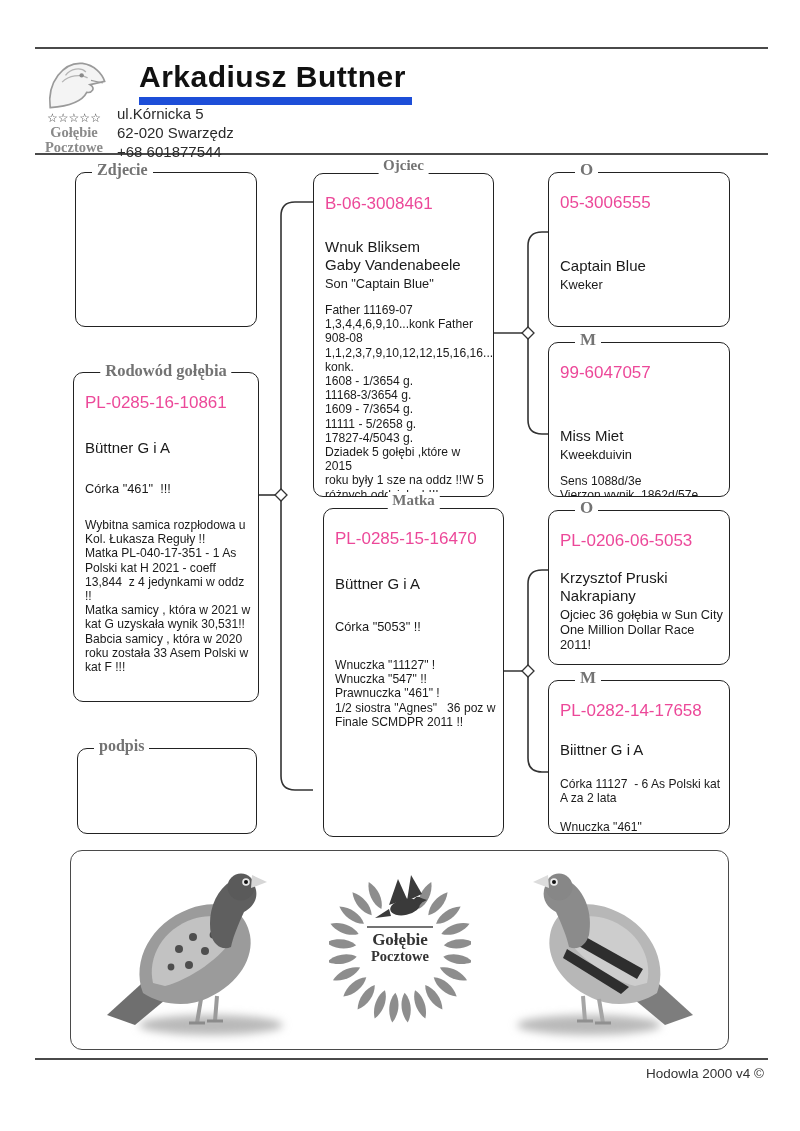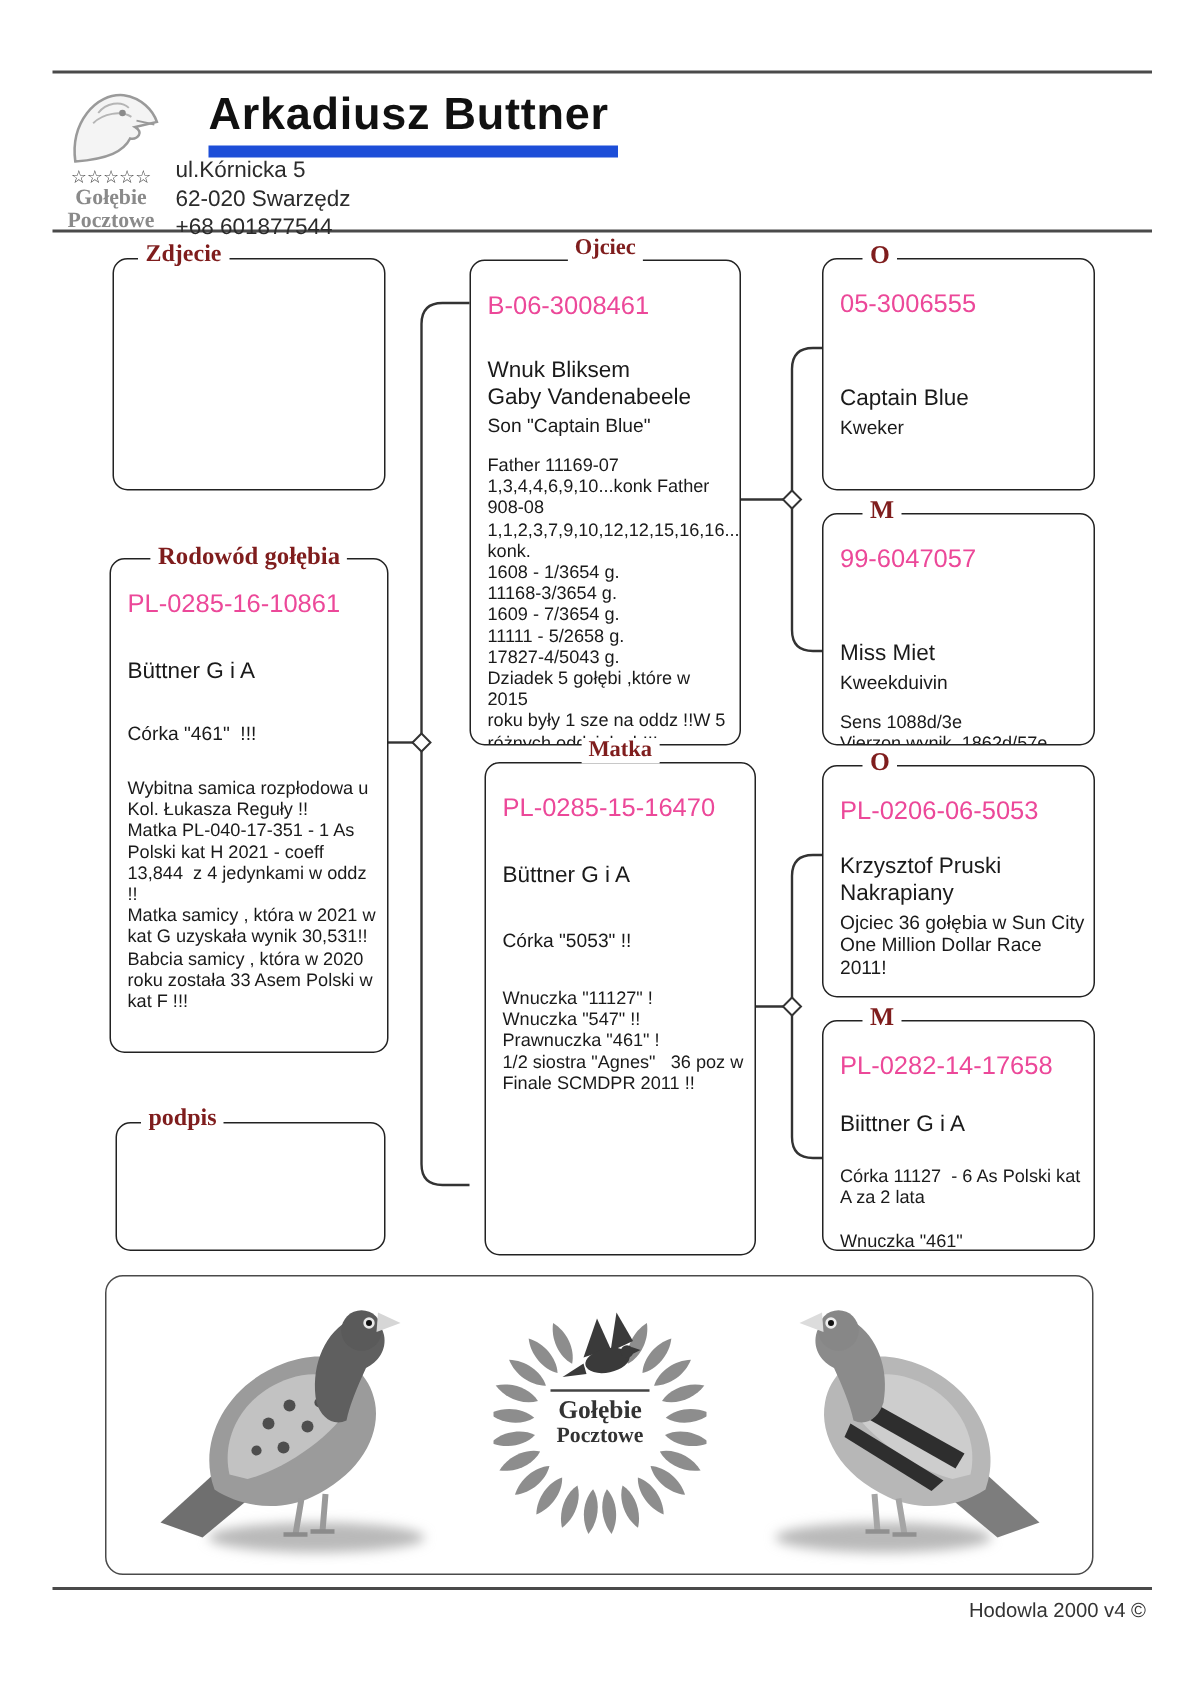--- a/index.html
+++ b/index.html
@@ -11,21 +11,21 @@
   .logo svg{display:block;margin:0 auto;}
   .stars{font-size:12px;letter-spacing:0;color:#444;line-height:13px;}
   .logoname{font-family:"Liberation Serif",serif;font-weight:bold;color:#8a8a8a;
             font-size:14.5px;line-height:15px;}
   .hname{position:absolute;left:116px;top:60px;font-size:30px;font-weight:bold;color:#111;
          border-bottom:8px solid #1d4ed8;padding:0 6px 3px 0;letter-spacing:.5px;margin-left:23px;}
   .haddr{position:absolute;left:117px;top:104px;font-size:15px;color:#2b2b2b;line-height:19px;}
   
   .pbox{position:absolute;border:1.6px solid #222;border-radius:10px;background:#fff;}
   .plabel{position:absolute;background:#fff;padding:0 5px;font-family:"Liberation Serif",serif;
-          font-weight:bold;color:#7f1d1d;white-space:nowrap;}
+          font-weight:bold;color:#737373;white-space:nowrap;}
   .label-xl{font-size:15px;top:-17px;left:50%;transform:translateX(-50%);}
   .label-lg{font-size:17px;top:-13px;left:26px;}
   .label-md{font-size:16px;top:-12px;left:16px;}
   .label-ctr{font-size:16.5px;top:-12px;left:50%;transform:translateX(-50%);}
   .inner{padding:8px 4px 6px 11px;overflow:hidden;height:calc(100% - 14px);}
   .ring{font-size:17px;line-height:20px;color:#ec4899;margin-top:12px;}
   .bname{font-size:15px;line-height:18px;white-space:pre-wrap;}
   .bnote{font-size:12.8px;line-height:15px;margin-top:2px;white-space:pre-wrap;}
   .bdet{font-size:12.1px;line-height:14.2px;white-space:pre-wrap;}
   .mt12{margin-top:12px;}.mt18{margin-top:18px;}.mt20{margin-top:20px;}

